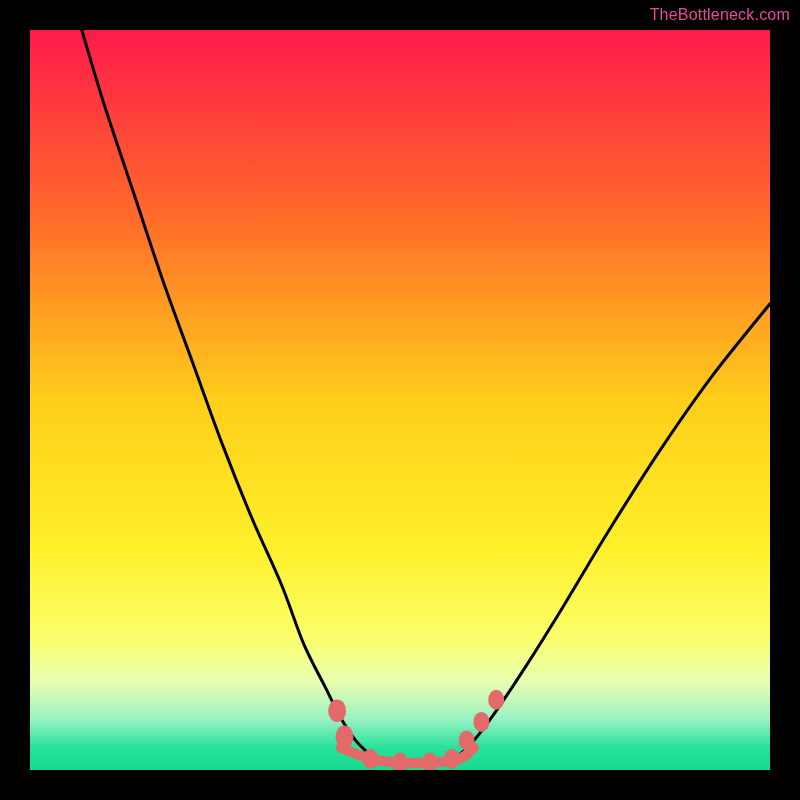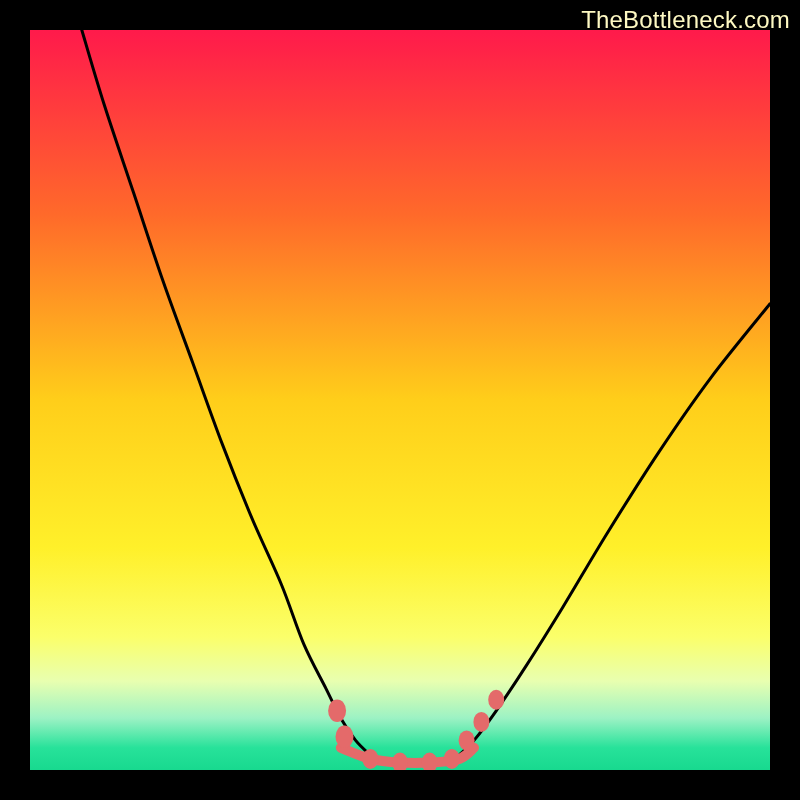--- a/index.html
+++ b/index.html
@@ -23,22 +23,22 @@
     position: absolute;
     left: 0;
     top: 0;
     width: 740px;
     height: 740px;
   }
   .watermark {
     position: absolute;
     top: 6px;
     right: 10px;
-    color: #fef9c3;
-    font-size: 24px;
+    color: #ec4899;
+    font-size: 16px;
     font-weight: 500;
     letter-spacing: 0.2px;
     user-select: none;
   }
   svg { display: block; }
 </style>
 </head>
 <body>
 
 <div class="frame">

